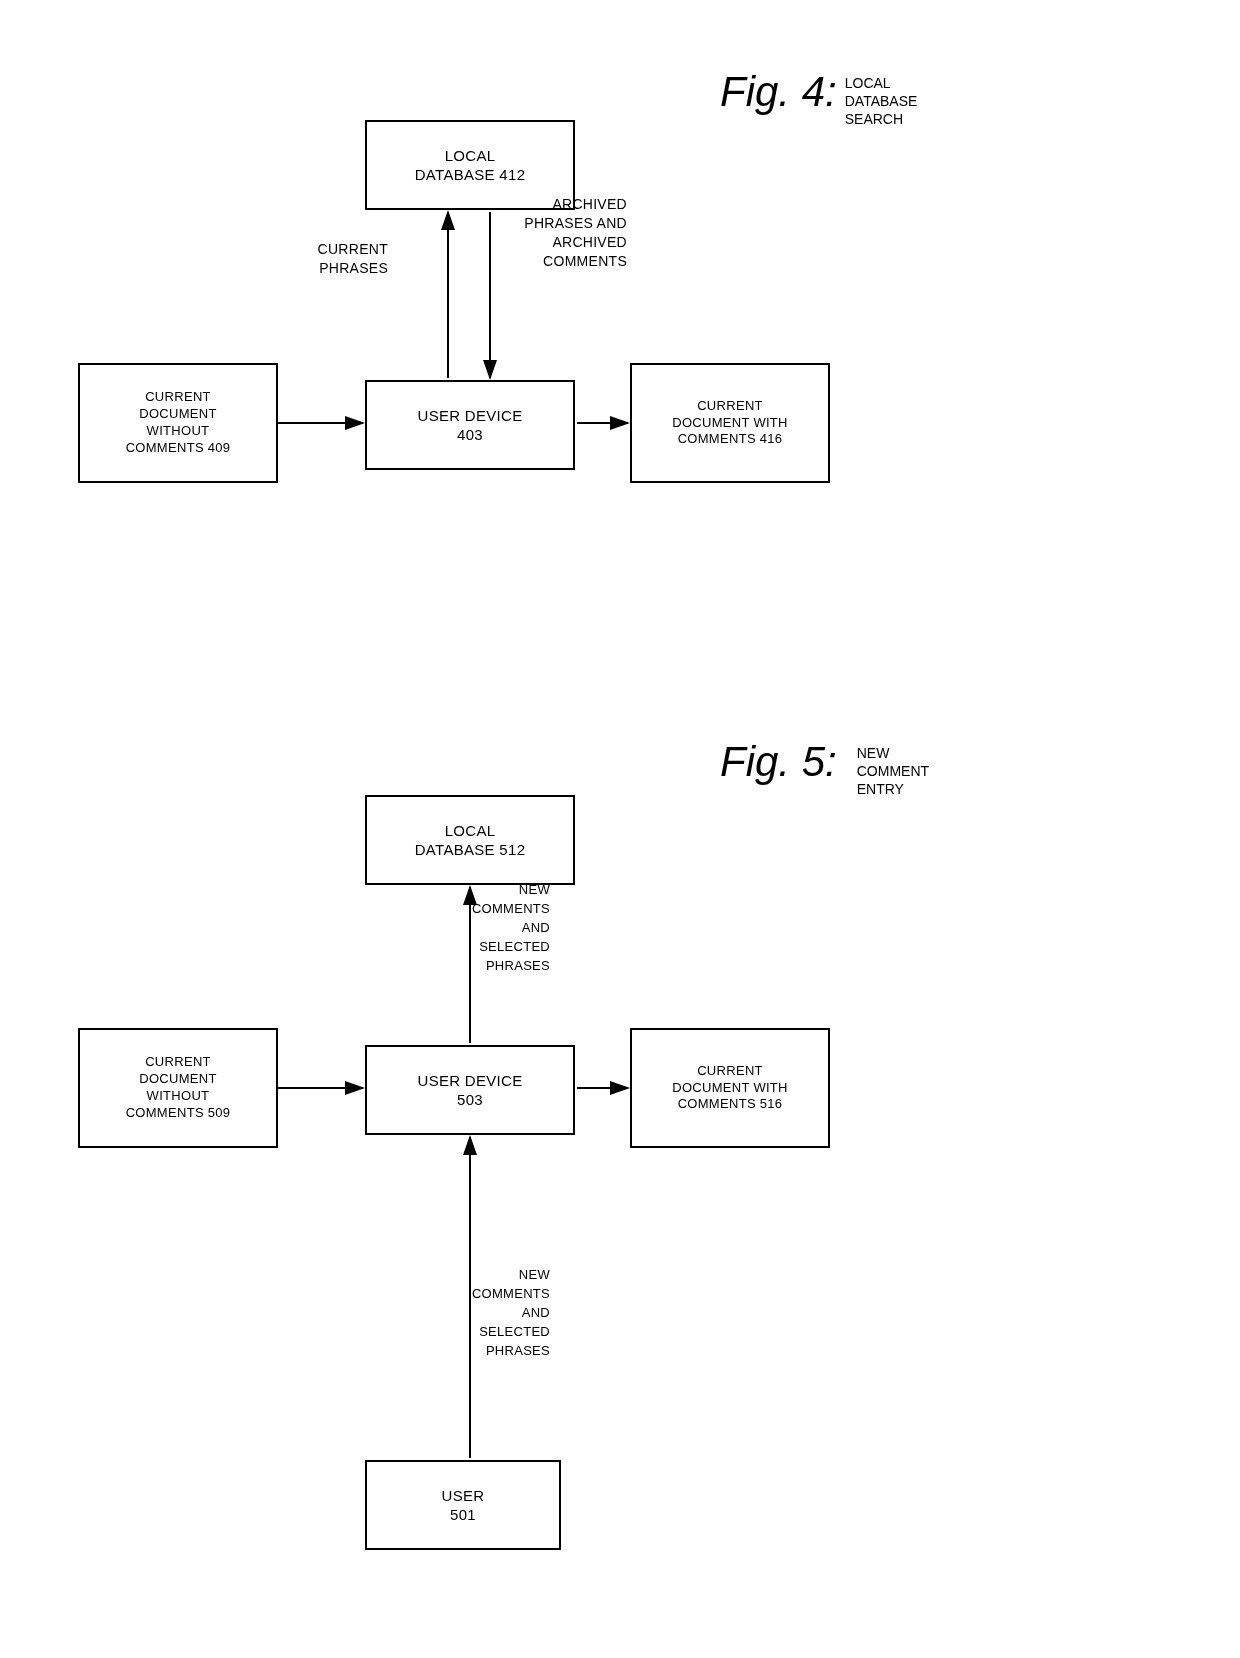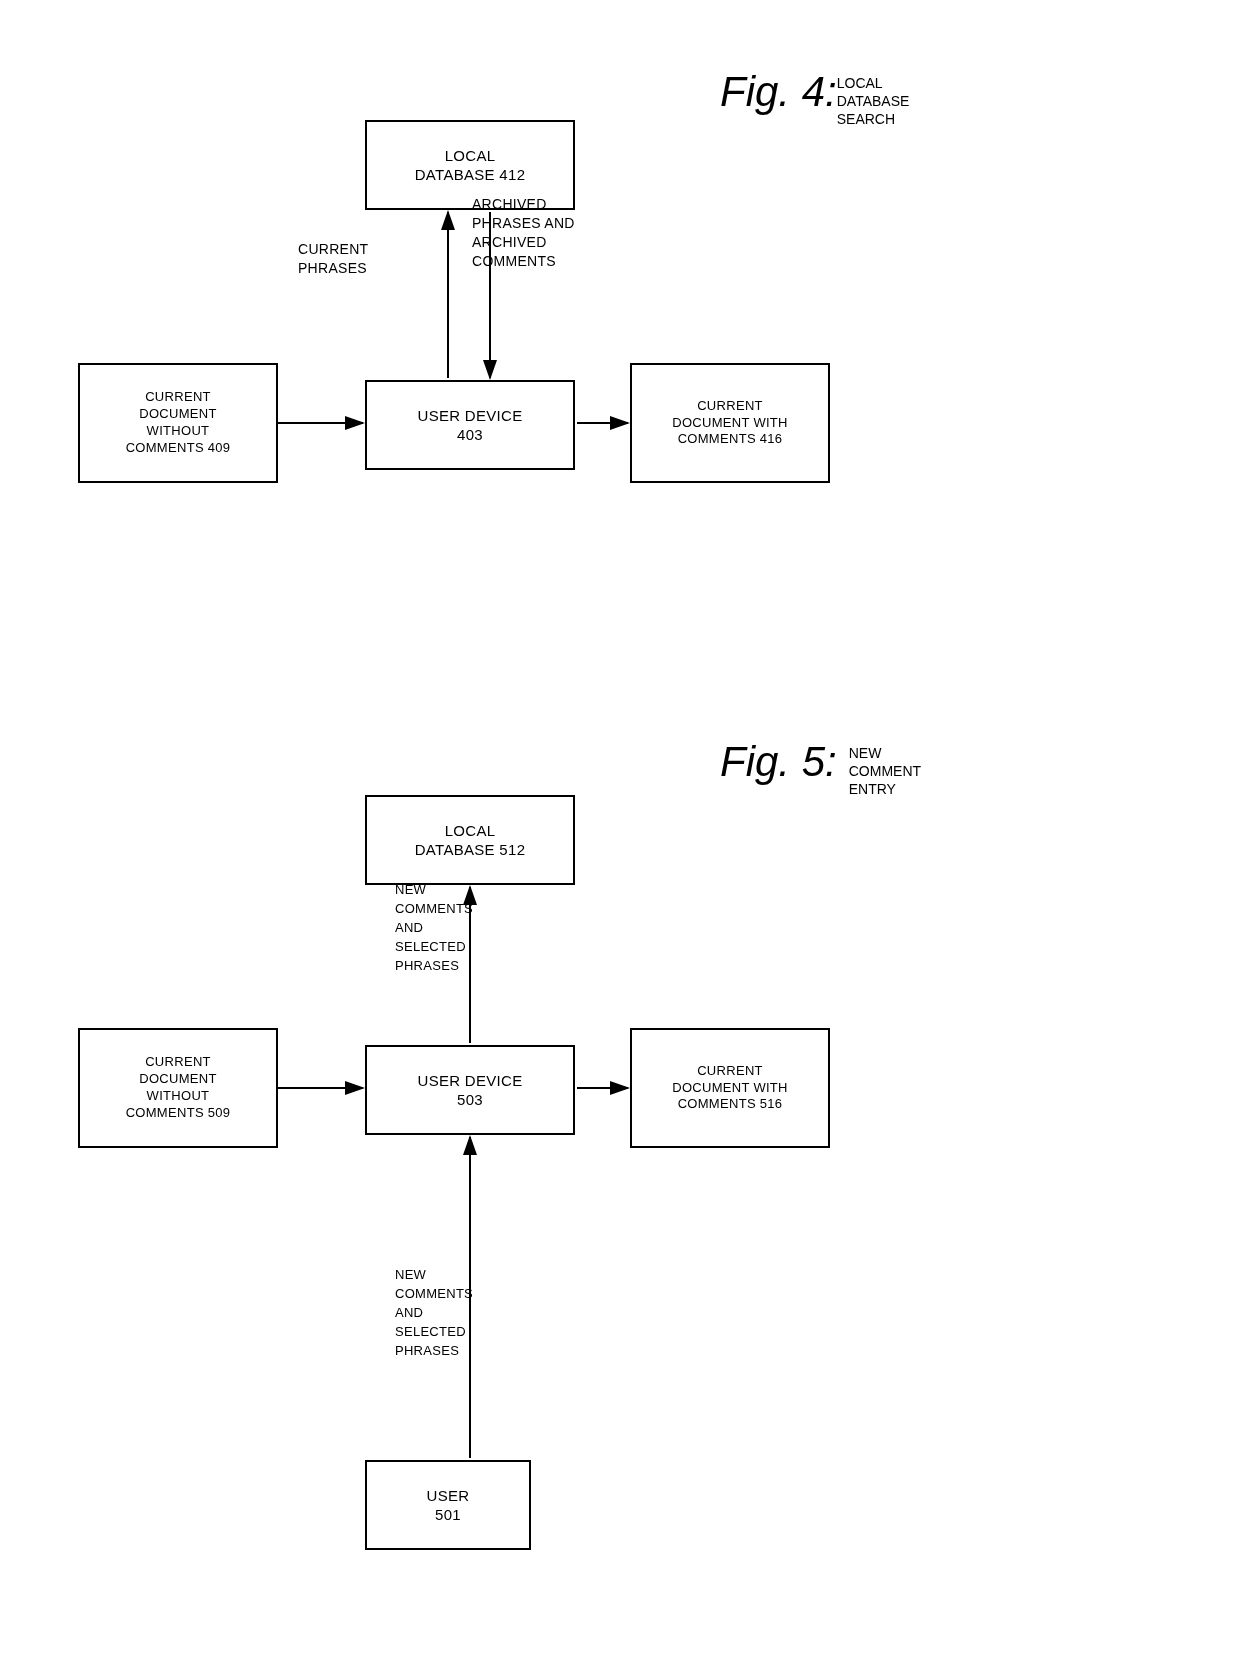--- a/index.html
+++ b/index.html
@@ -30,37 +30,37 @@
       text-align: center;
       font-size: 15px;
       font-weight: normal;
       line-height: 1.3;
       letter-spacing: 0.02em;
     }
 
     
     .label {
       position: absolute;
-      text-align: left;
+      text-align: right;
       font-size: 14px;
       line-height: 1.35;
       letter-spacing: 0.02em;
     }
 
     
     .fig-label {
       position: absolute;
       display: flex;
       align-items: flex-start;
     }
     .fig-num {
       font-size: 42px;
       font-style: italic;
       font-weight: normal;
-      margin-right: 0;
+      margin-right: 8px;
     }
     .fig-text {
       font-size: 14px;
       line-height: 1.3;
       margin-top: 6px;
     }
 
     
     .arrows-svg {
       position: absolute;
@@ -141,21 +141,21 @@
 WITHOUT
 COMMENTS 509</span>
   </div>
 
   <div class="box" style="top:1028px; left:630px; width:200px; height:120px;">
     <span style="white-space:pre-line;font-size:13px;">CURRENT
 DOCUMENT WITH
 COMMENTS 516</span>
   </div>
 
-  <div class="box" style="top:1460px; left:365px; width:166px; height:90px;align-items:center;">
+  <div class="box" style="top:1460px; left:365px; width:196px; height:90px;align-items:center;">
     <span style="white-space:pre-line;">USER
 501</span>
   </div>
 
   <div class="label" style="top:880px; left:395px; width:155px;">
     <span style="white-space:pre-line;font-size:13px;">NEW
 COMMENTS
 AND
 SELECTED
 PHRASES</span>

